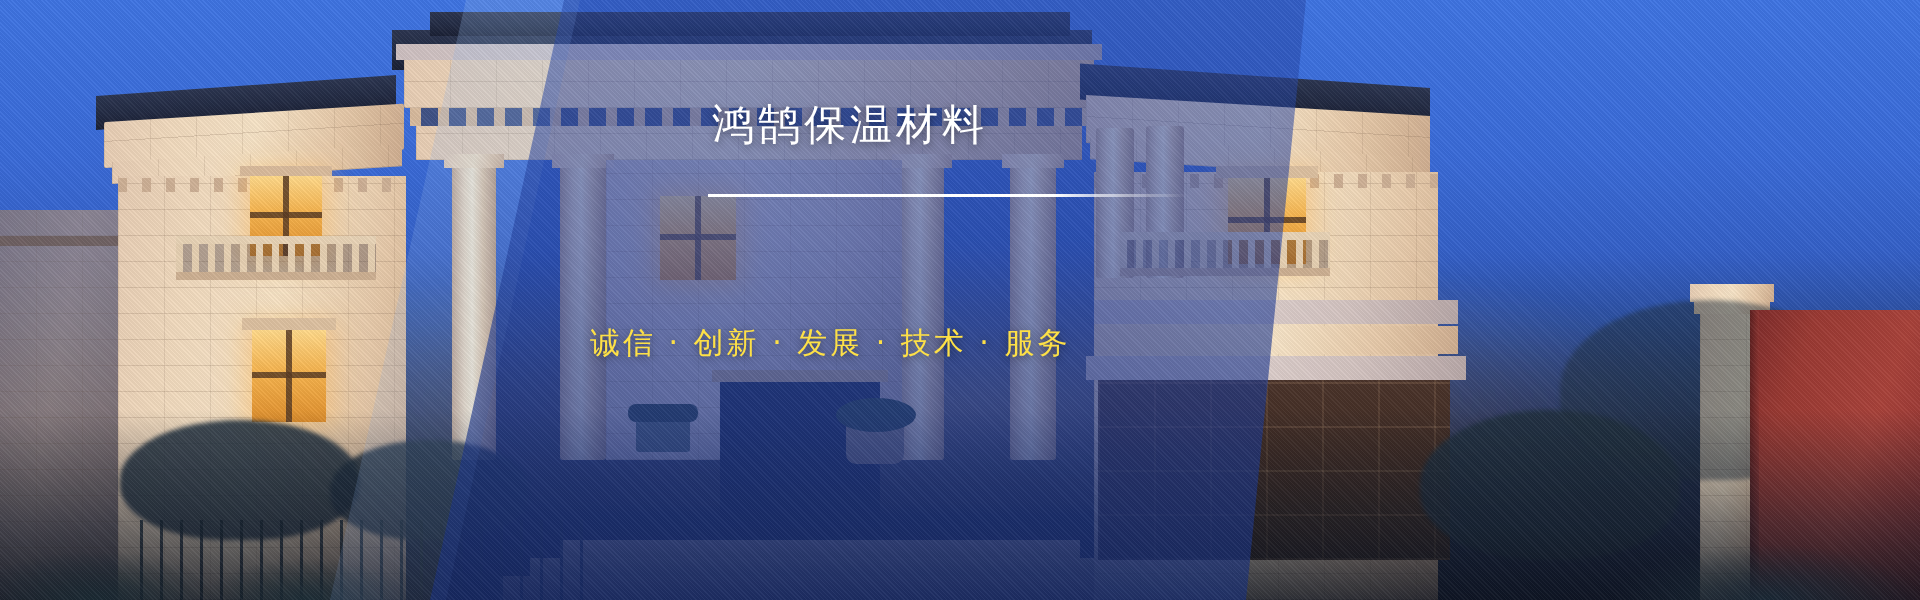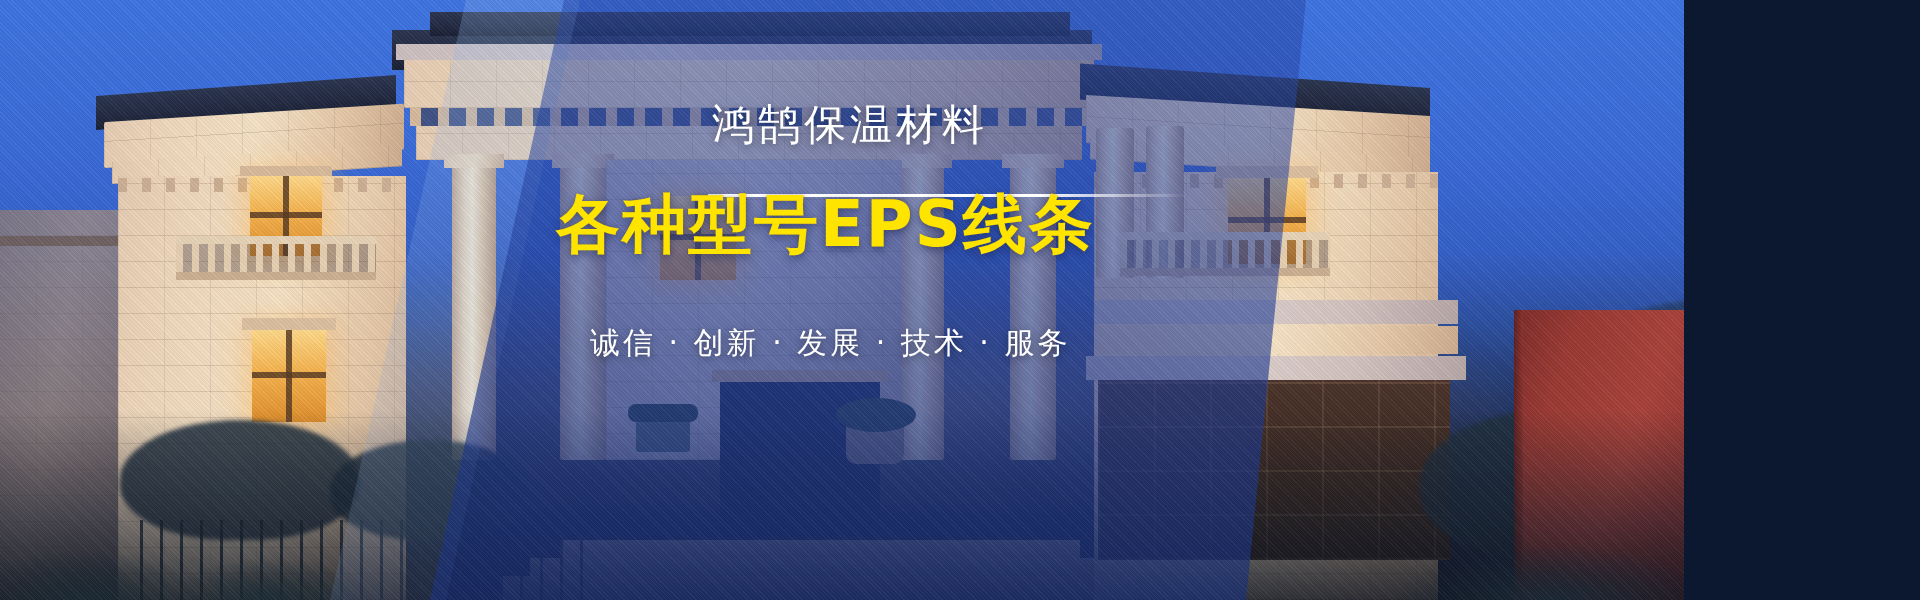--- a/index.html
+++ b/index.html
@@ -6,21 +6,21 @@
     margin: 0;
     padding: 0;
     background: #0b1830;
   }
   body {
     font-family: "DejaVu Sans", "Liberation Sans", sans-serif;
   }
 
   #banner {
     position: relative;
-    width: 1684px;
+    width: 1920px;
     height: 600px;
     overflow: hidden;
     background: #3a6ad8;
   }
 
   
   .sky {
     position: absolute;
     inset: 0;
     background:
@@ -197,21 +197,21 @@
   .headline-1 { top: 192px; }
   .headline-2 { top: 256px; }
 
   .tagline {
     position: absolute;
     left: 590px;
     top: 328px;
     font-size: 30px;
     line-height: 1;
     letter-spacing: 3px;
-    color: #ffffff;
+    color: #fde047;
     white-space: nowrap;
     text-shadow: 0 2px 8px rgba(0,0,0,.45);
   }
 
   
   .redwall {
     position: absolute;
     right: 0;
     bottom: 0;
     width: 170px;
@@ -350,19 +350,18 @@
   <div class="panel-sliver"></div>
   <div class="panel"></div>
 
   <div class="screen"></div>
 
   <div class="copy">
     <div class="brand">鸿鹄保温材料</div>
 
     <div class="rule"></div>
 
-    <div class="headline headline-1">各种型号EPS线条</div>
 
 
     <div class="tagline">诚信 · 创新 · 发展 · 技术 · 服务</div>
   </div>
 
 </div>
 
 </body></html>

